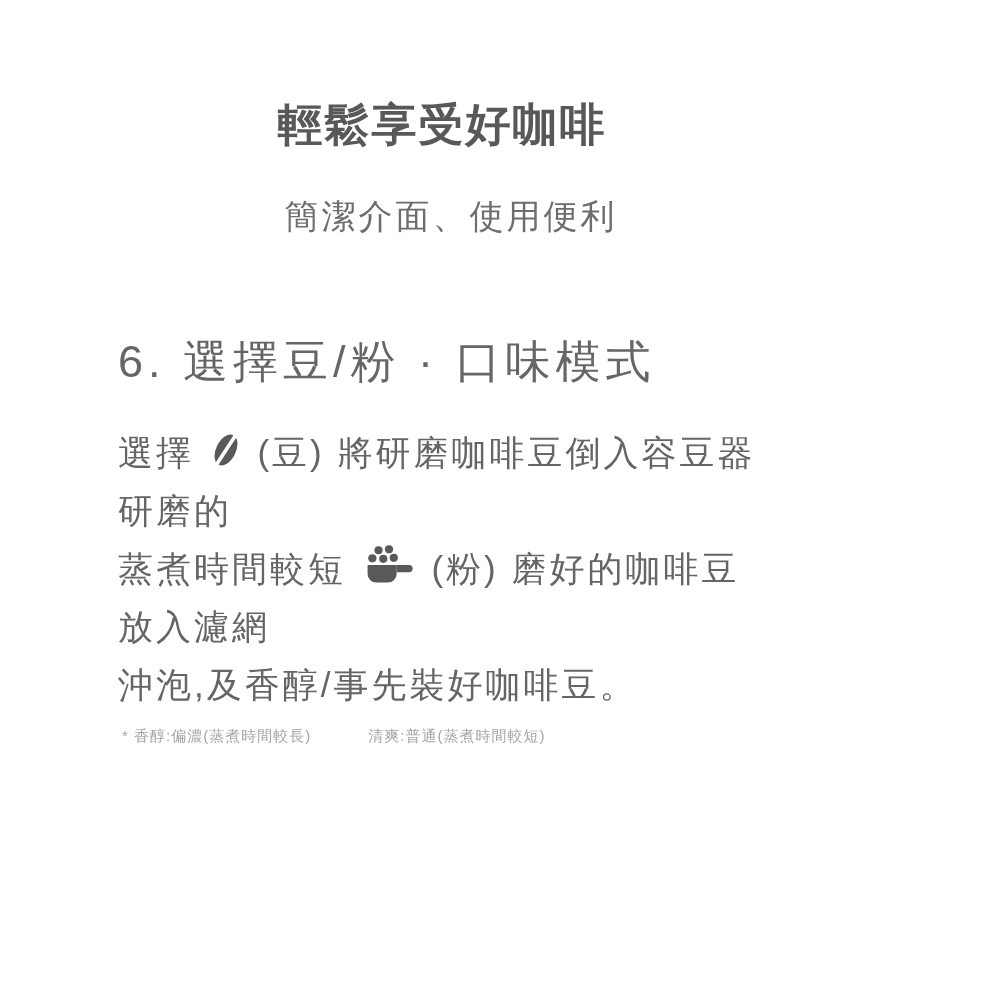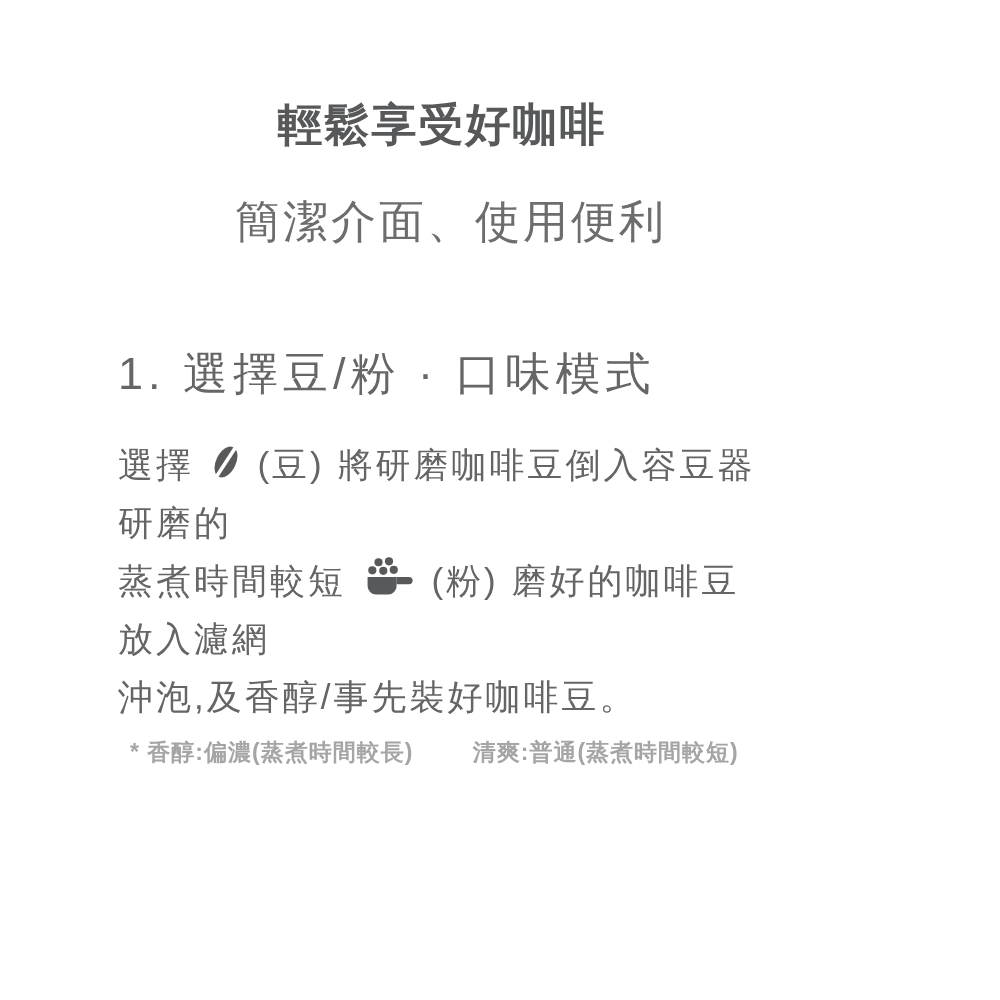--- a/index.html
+++ b/index.html
@@ -15,21 +15,21 @@
   .page-title {
     margin: 0;
     font-size: 45px;
     line-height: 1.05;
     font-weight: 700;
     letter-spacing: 2px;
     color: var(--c-title, #57585a);
   }
   .page-subtitle {
     margin: 50px 0 0 18px;
-    font-size: 45px;
+    font-size: 34px;
     line-height: 1.06;
     font-weight: 400;
     letter-spacing: 3px;
     color: var(--c-subtitle, #6d6d6d);
   }
   .content { padding: 0 118px; }
   .feature-section { display: block; }
   .section-heading {
     margin: 0;
     font-size: 45px;
@@ -42,26 +42,25 @@
   .sec-bean-powder { margin-top: 105px; }
   .body-text {
     margin: 42px 0 0 0;
     font-size: 35px;
     line-height: 53px;
     letter-spacing: 3px;
     color: var(--c-body, #656565);
   }
   .sec-bean-powder .body-text { line-height: 58px; margin-top: 40px; }
   .footnote {
-    margin: 12px 0 0 12px;
-    font-size: 23px;
+    margin: 12px 0 0 4px;
+    font-size: 15px;
     line-height: 1.3;
     letter-spacing: 1px;
     color: var(--c-footnote, #a5a5a5);
-    font-weight: bold;
   }
   .footnote .fn-part-2 { margin-left: 52px; }
   .inline-icon {
     color: var(--c-icon, #58595b);
     margin: 0 3px;
     display: inline-block;
   }
   .inline-icon.bean { vertical-align: -5px; }
   .inline-icon.scoop { vertical-align: -4px; }
 </style>
@@ -72,21 +71,21 @@
 
   <header class="page-header">
     <h1 class="page-title">輕鬆享受好咖啡</h1>
     <p class="page-subtitle">簡潔介面、使用便利</p>
   </header>
 
   <div class="content">
 
 
     <section class="feature-section sec-bean-powder">
-      <h2 class="section-heading">1. 選擇豆/粉 · 口味模式</h2>
+      <h2 class="section-heading">6. 選擇豆/粉 · 口味模式</h2>
       <p class="body-text"><span>選擇 </span><svg class="inline-icon bean" width="32" height="40" viewBox="0 0 34 42" aria-hidden="true">
     <g transform="rotate(26 17 21)" fill="currentColor">
       <ellipse cx="17" cy="21" rx="10.5" ry="17.5"></ellipse>
       <rect x="15.1" y="0" width="3.8" height="42" fill="#ffffff" transform="rotate(7 17 21)"></rect>
     </g>
   </svg><span> (豆) 將研磨咖啡豆倒入容豆器研磨的</span><br><span>蒸煮時間較短 </span><svg class="inline-icon scoop" width="54" height="40" viewBox="0 0 56 42" aria-hidden="true">
     <g fill="currentColor">
       <circle cx="17" cy="5.5" r="4.3"></circle>
       <circle cx="28" cy="4.5" r="4.3"></circle>
       <circle cx="10.5" cy="14" r="4.3"></circle>

